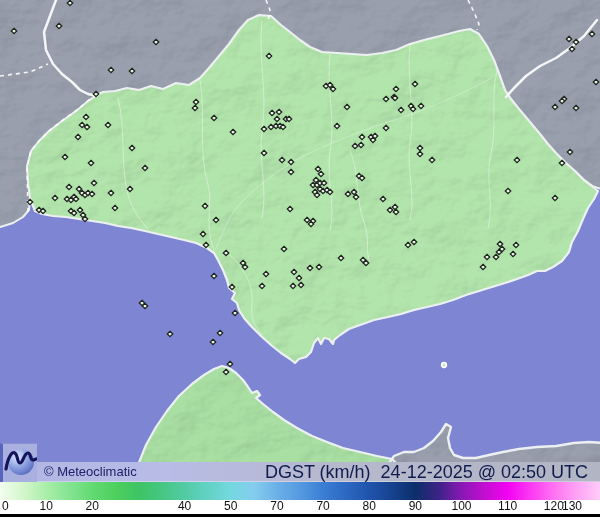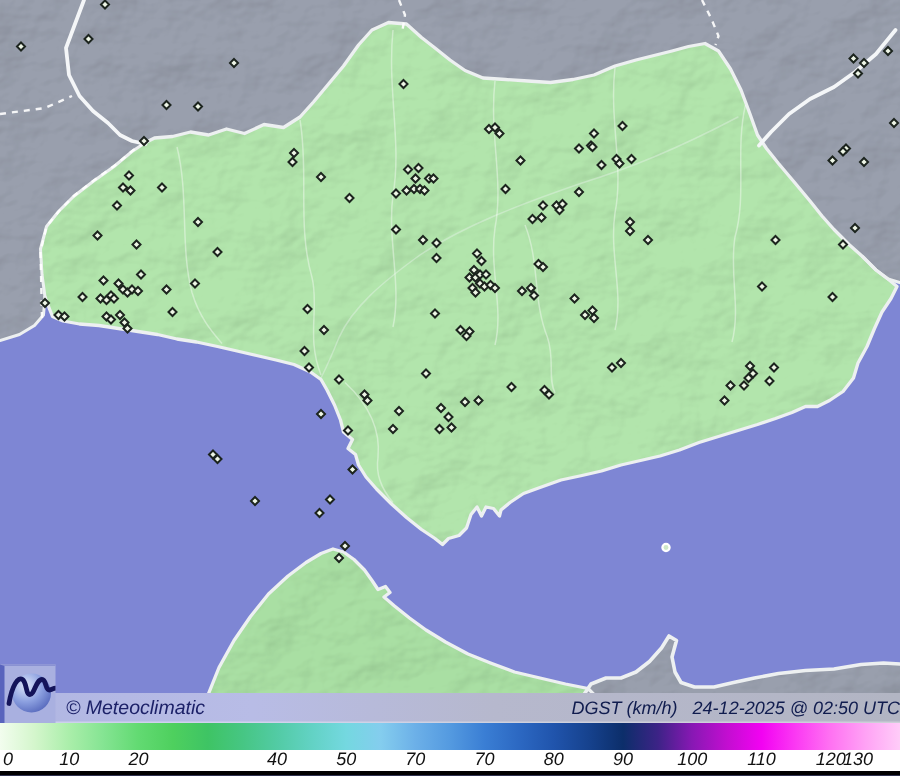--- a/index.html
+++ b/index.html
@@ -1,28 +1,28 @@
 <!DOCTYPE html>
 <html style="--sea: #7e86d4; --land_outside: #999fad; --land_region: #b2e5ac; --land_morocco: #a9dfa3; --coastline: #edf0f1; --border_dash: #ffffff; --river: #f4f6f8;"><head>
 <meta charset="utf-8">
 <style>
   html,body{margin:0;padding:0;background:#000;}
   #app{position:relative;width:600px;height:517px;overflow:hidden;background:#7e86d4;
-       font-family:"Liberation Sans",sans-serif;font-style:italic;}
+       font-family:"Liberation Sans",sans-serif;}
   #map{position:absolute;left:0;top:0;width:600px;height:462px;}
   #map svg{display:block;}
 
   
   #infobar{position:absolute;left:0;top:462px;width:600px;height:20px;
            background:linear-gradient(90deg,#b0b6e2 0%,#b8bce6 28%,#b6b8cd 55%,#b2b5c3 100%);
            box-shadow:0 -1px 0 rgba(255,255,255,.35) inset;}
   #credit{position:absolute;left:44px;top:0;height:20px;line-height:20px;
           font-size:13px;color:#1c2168;}
-  #product-line{position:absolute;right:0;top:0;height:20px;line-height:20px;
-          font-size:12px;color:#101c4e;white-space:pre;}
+  #product-line{position:absolute;right:12px;top:0;height:20px;line-height:20px;
+          font-size:18px;color:#101c4e;white-space:pre;}
   #product-line .gap{display:inline-block;width:10px;}
 
   
   #logo-box{position:absolute;left:0;top:443px;width:37px;height:39px;background:#a9b0e0;
             border-left:3px solid #5964bd;border-top:1px solid #8a92d2;box-sizing:border-box;}
 
   
   #scale-gradient{position:absolute;left:0;top:482px;width:600px;height:18px;background:#ccc;}
   #scale-labels{position:absolute;left:0;top:500px;width:600px;height:14px;background:#ffffff;}
   #scale-labels .tick{position:absolute;top:0;height:14px;line-height:13px;font-size:12px;

